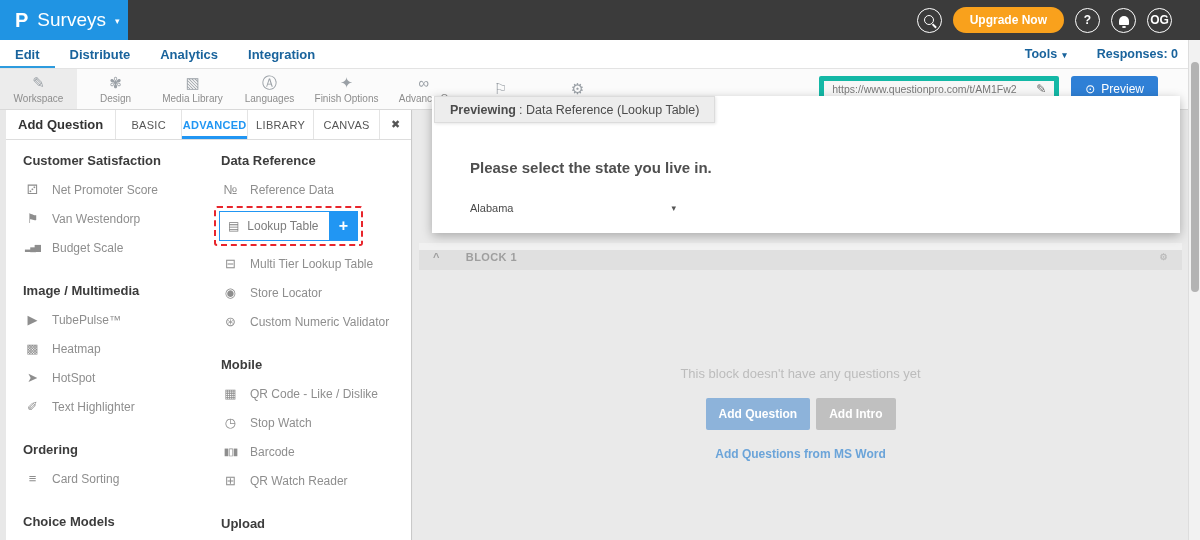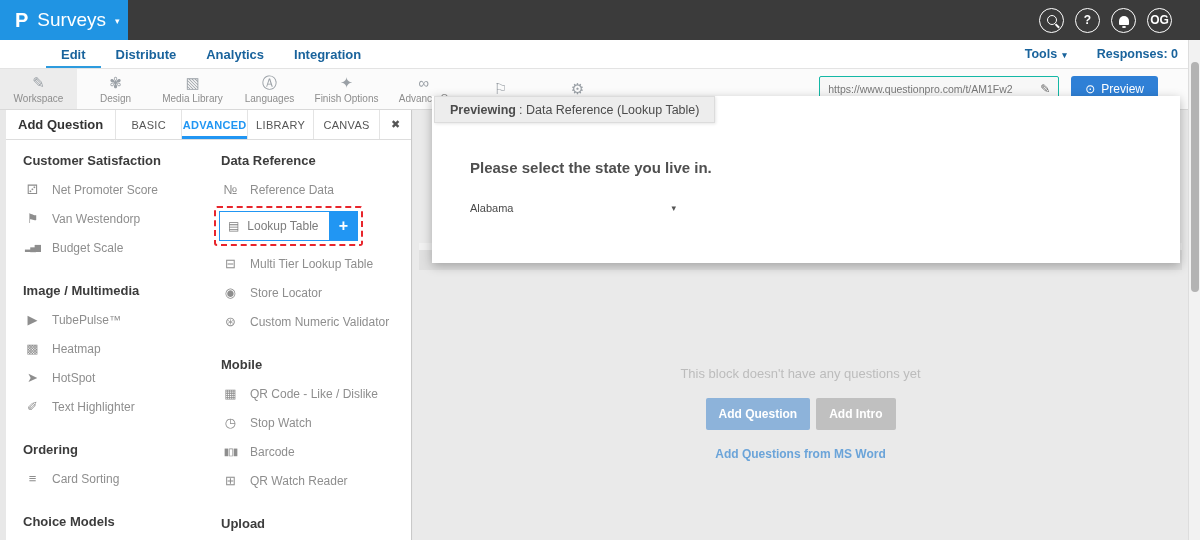--- a/index.html
+++ b/index.html
@@ -18,34 +18,34 @@
   .crumb-name { color:#ffffff; }
   .topbar-right { margin-left:auto; display:flex; align-items:center; gap:11px; padding-right:28px; }
   .circle { width:25px; height:25px; border:1.5px solid #fff; border-radius:50%; display:flex; align-items:center; justify-content:center; color:#fff; font-size:12px; font-weight:bold; cursor:pointer; background:transparent; }
   .mag { width:10px; height:10px; border:1.5px solid #fff; border-radius:50%; position:relative; }
   .mag::after { content:''; position:absolute; width:5px; height:1.5px; background:#fff; transform:rotate(45deg); right:-4px; bottom:-2px; }
   .bell { width:10px; height:9px; background:#fff; border-radius:5px 5px 1px 1px; position:relative; }
   .bell::after { content:''; position:absolute; left:3px; bottom:-3px; width:4px; height:2px; background:#fff; border-radius:50%; }
   .upgrade { background:#f9a11c; color:#fff; font-weight:bold; font-size:12px; border:none; border-radius:13px; height:26px; padding:0 17px; cursor:pointer; font-family:inherit; }
 
   
-  .navbar { position:absolute; top:40px; height:28px; left:0; right:0; background:#fff; display:flex; align-items:stretch; font-size:13px; font-weight:bold; color:#19639c; z-index:5;padding-left:46px; }
+  .navbar { position:absolute; top:40px; height:28px; left:0; right:0; background:#fff; display:flex; align-items:stretch; font-size:13px; font-weight:bold; color:#19639c; z-index:5; }
   .nav-item { padding:0 15px; display:flex; align-items:center; cursor:pointer; }
   .nav-item.active { box-shadow:inset 0 -2px 0 #2d9bde; }
   .nav-right { margin-left:auto; display:flex; align-items:center; gap:30px; padding-right:22px; font-size:12.5px; }
   .tools { display:flex; align-items:center; gap:5px; cursor:pointer; }
   .tools .w-caret { color:#19639c; }
 
   
   .toolbar { position:absolute; top:68px; height:42px; left:0; right:12px; background:#fbfbfb; border-top:1px solid #e3e3e3; border-bottom:1px solid #d9d9d9; display:flex; align-items:stretch; z-index:1; }
   .tbtn { width:77px; display:flex; flex-direction:column; align-items:center; justify-content:center; gap:2px; color:#9aa0a6; cursor:pointer; }
   .tbtn .g { font-size:15px; line-height:16px; }
   .tbtn .l { font-size:10px; color:#8d8d8d; white-space:nowrap; }
   .tbtn.active { background:#ececec; }
-  .url-box { margin-left:auto; align-self:center; display:flex; align-items:center; background:#f7f7f7; border:1px solid #14b8a6; border-radius:2px; height:26px; width:240px; padding:0 8px; gap:6px; }
+  .url-box { margin-left:auto; align-self:center; display:flex; align-items:center; background:#f7f7f7; border:5px solid #14b8a6; border-radius:2px; height:26px; width:240px; padding:0 8px; gap:6px; }
   .url-input { border:none; background:transparent; font-size:10.5px; color:#777; flex:1; font-family:inherit; outline:none; }
   .pencil { color:#666; font-size:12px; cursor:pointer; }
   .preview-btn { margin:0 30px 0 12px; align-self:center; background:#2f80d6; color:#fff; border:none; border-radius:3px; height:26px; padding:0 14px; font-size:12px; display:flex; align-items:center; gap:6px; cursor:pointer; font-family:inherit; }
 
   
   .panel { position:absolute; left:6px; top:110px; width:406px; bottom:0; background:#fff; border-right:1px solid #c9c9c9; z-index:2; }
   .tabs { height:30px; display:flex; align-items:stretch; border-bottom:1px solid #ddd; }
   .panel-title { font-weight:bold; font-size:13px; color:#333; display:flex; align-items:center; padding:0 12px; white-space:nowrap; }
   .tab { flex:1; display:flex; align-items:center; justify-content:center; font-size:11px; color:#555; border-left:1px solid #e4e4e4; letter-spacing:.3px; cursor:pointer; }
   .tab.active { color:#2196f3; font-weight:bold; box-shadow:inset 0 -3px 0 #2196f3; }
@@ -70,21 +70,21 @@
   .block-bar-inner { display:flex; align-items:center; margin-top:-5px; height:24px; padding:0 14px; gap:26px; font-size:11px; font-weight:bold; letter-spacing:.4px; }
   .block-menu { margin-left:auto; font-size:9px; color:#bbb; cursor:pointer; }
   .empty { position:absolute; top:256px; left:0; right:0; text-align:center; }
   .empty-text { color:#bcbcbc; font-size:13px; }
   .btn-row { margin-top:17px; display:flex; justify-content:center; gap:6px; }
   .addq { background:#8db3da; color:#fff; font-weight:bold; font-size:12px; border:none; padding:9px 13px; border-radius:2px; cursor:pointer; font-family:inherit; }
   .addi { background:#c0c0c0; color:#fff; font-weight:bold; font-size:12px; border:none; padding:9px 13px; border-radius:2px; cursor:pointer; font-family:inherit; }
   .msword { margin-top:17px; color:#6ba4d9; font-weight:bold; font-size:12px; cursor:pointer; display:inline-block; }
 
   
-  .pop { position:absolute; left:432px; top:96px; width:748px; height:167px; background:#fff; box-shadow:0 3px 10px rgba(0,0,0,.28); z-index:4; }
+  .pop { position:absolute; left:432px; top:96px; width:748px; height:137px; background:#fff; box-shadow:0 3px 10px rgba(0,0,0,.28); z-index:4; }
   .pop-label { position:absolute; left:2px; top:0; height:27px; background:#ededed; border:1px solid #dcdcdc; display:flex; align-items:center; padding:0 15px; font-size:12.5px; color:#4c4c4c; white-space:nowrap; box-shadow:1px 1px 3px rgba(0,0,0,.10); }
   .pop-label b { margin-right:3px; }
   .pop-q { position:absolute; left:38px; top:63px; font-size:15px; color:#4f4f4f; font-weight:bold; }
   .pop-a { position:absolute; left:38px; top:106px; font-size:11px; color:#4a4a4a; display:flex; align-items:center; cursor:pointer; }
   .pop-a .dd-caret { margin-left:158px; color:#555; font-size:9px; }
 
   
   .scrollbar { position:absolute; right:0; top:40px; bottom:0; width:12px; background:#f2f2f2; border-left:1px solid #ddd; z-index:7; }
   .thumb { position:absolute; left:2px; top:22px; width:8px; height:230px; background:#b3b3b3; border-radius:4px; cursor:pointer; }
 </style>
@@ -96,20 +96,21 @@
   <header class="topbar">
     <div class="logo-block">
       <span class="logo-p">P</span>
       <span class="product">Surveys</span>
       <span class="w-caret">▾</span>
     </div>
     <div class="topbar-right">
       <span class="circle">
           <span class="mag"></span>
         </span>
+      <button class="upgrade">Upgrade Now</button>
       <span class="circle">?</span>
       <span class="circle">
           <span class="bell"></span>
         </span>
       <span class="circle">OG</span>
     </div>
   </header>
 
   <nav class="navbar">
     <span class="nav-item active">Edit</span>

